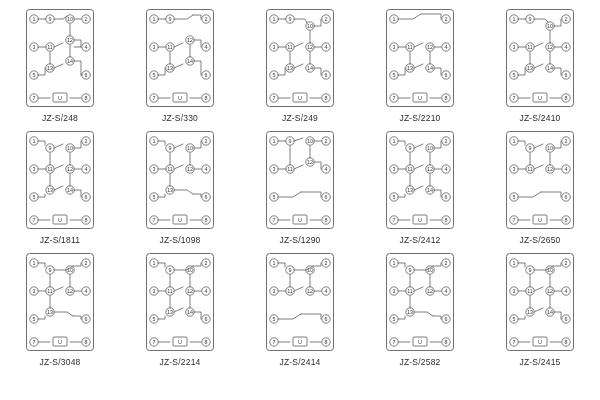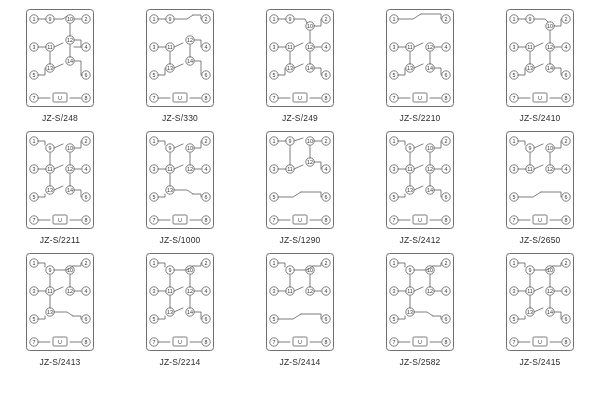--- a/index.html
+++ b/index.html
@@ -337,21 +337,21 @@
           <circle class="pin" cx="47" cy="62" r="4.2"></circle>
             <text x="47" y="64" text-anchor="middle">14</text>
           <path class="wire" d="M15,13 L22,13 L22,17 M31,20 L40,16 M51,20 L58,20 L58,13"></path>
           <path class="wire" d="M15,41 L23,41 M31,41 L40,37 M51,41 L58,41"></path>
           <path class="wire" d="M15,69 L22,69 L22,66 M31,62 L40,58 M51,62 L58,62 L58,69"></path>
           <path class="wire" d="M27,25 L27,37 M27,46 L27,58 M47,25 L47,37 M47,46 L47,58"></path>
           <path class="wire" d="M15,92 L27,92 M47,92 L58,92"></path>
           <rect class="coil" x="30" y="87" width="14" height="9" rx="1"></rect>
           <text x="37" y="93.5" text-anchor="middle">U</text>
         </svg>
-        <div class="caption">JZ-S/2211</div>
+        <div class="caption">JZ-S/1811</div>
       </div>
 
       <div class="cell">
         <svg class="diagram" viewBox="0 0 74 104">
           <rect class="frame" x="3.5" y="3.5" width="67" height="97" rx="3"></rect>
           <circle class="pin" cx="11" cy="13" r="4.2"></circle>
             <text x="11" y="15" text-anchor="middle">1</text>
           <circle class="pin" cx="11" cy="41" r="4.2"></circle>
             <text x="11" y="43" text-anchor="middle">3</text>
           <circle class="pin" cx="11" cy="69" r="4.2"></circle>
@@ -377,21 +377,21 @@
           <circle class="pin" cx="47" cy="41" r="4.2"></circle>
             <text x="47" y="43" text-anchor="middle">12</text>
           <path class="wire" d="M15,13 L22,13 L22,17 M31,20 L40,16 M51,20 L58,20 L58,13"></path>
           <path class="wire" d="M15,41 L23,41 M31,41 L40,37 M51,41 L58,41"></path>
           <path class="wire" d="M15,69 L22,69 L22,66 M31,62 L44,62 L50,66 M50,66 L58,66 L58,69"></path>
           <path class="wire" d="M27,25 L27,37 M27,46 L27,58 M47,25 L47,37"></path>
           <path class="wire" d="M15,92 L27,92 M47,92 L58,92"></path>
           <rect class="coil" x="30" y="87" width="14" height="9" rx="1"></rect>
           <text x="37" y="93.5" text-anchor="middle">U</text>
         </svg>
-        <div class="caption">JZ-S/1000</div>
+        <div class="caption">JZ-S/1098</div>
       </div>
 
       <div class="cell">
         <svg class="diagram" viewBox="0 0 74 104">
           <rect class="frame" x="3.5" y="3.5" width="67" height="97" rx="3"></rect>
           <circle class="pin" cx="11" cy="13" r="4.2"></circle>
             <text x="11" y="15" text-anchor="middle">1</text>
           <circle class="pin" cx="11" cy="41" r="4.2"></circle>
             <text x="11" y="43" text-anchor="middle">3</text>
           <circle class="pin" cx="11" cy="69" r="4.2"></circle>
@@ -539,21 +539,21 @@
           <circle class="pin" cx="47" cy="41" r="4.2"></circle>
             <text x="47" y="43" text-anchor="middle">12</text>
           <path class="wire" d="M15,13 L22,13 L22,17 M31,20 L44,20 L50,16 M50,16 L58,16 L58,13"></path>
           <path class="wire" d="M15,41 L23,41 M31,41 L40,37 M51,41 L58,41"></path>
           <path class="wire" d="M15,69 L22,69 L22,66 M31,62 L44,62 L50,66 M50,66 L58,66 L58,69"></path>
           <path class="wire" d="M27,25 L27,37 M27,46 L27,58 M47,25 L47,37"></path>
           <path class="wire" d="M15,92 L27,92 M47,92 L58,92"></path>
           <rect class="coil" x="30" y="87" width="14" height="9" rx="1"></rect>
           <text x="37" y="93.5" text-anchor="middle">U</text>
         </svg>
-        <div class="caption">JZ-S/2413</div>
+        <div class="caption">JZ-S/3048</div>
       </div>
 
       <div class="cell">
         <svg class="diagram" viewBox="0 0 74 104">
           <rect class="frame" x="3.5" y="3.5" width="67" height="97" rx="3"></rect>
           <circle class="pin" cx="11" cy="13" r="4.2"></circle>
             <text x="11" y="15" text-anchor="middle">1</text>
           <circle class="pin" cx="11" cy="41" r="4.2"></circle>
             <text x="11" y="43" text-anchor="middle">3</text>
           <circle class="pin" cx="11" cy="69" r="4.2"></circle>

